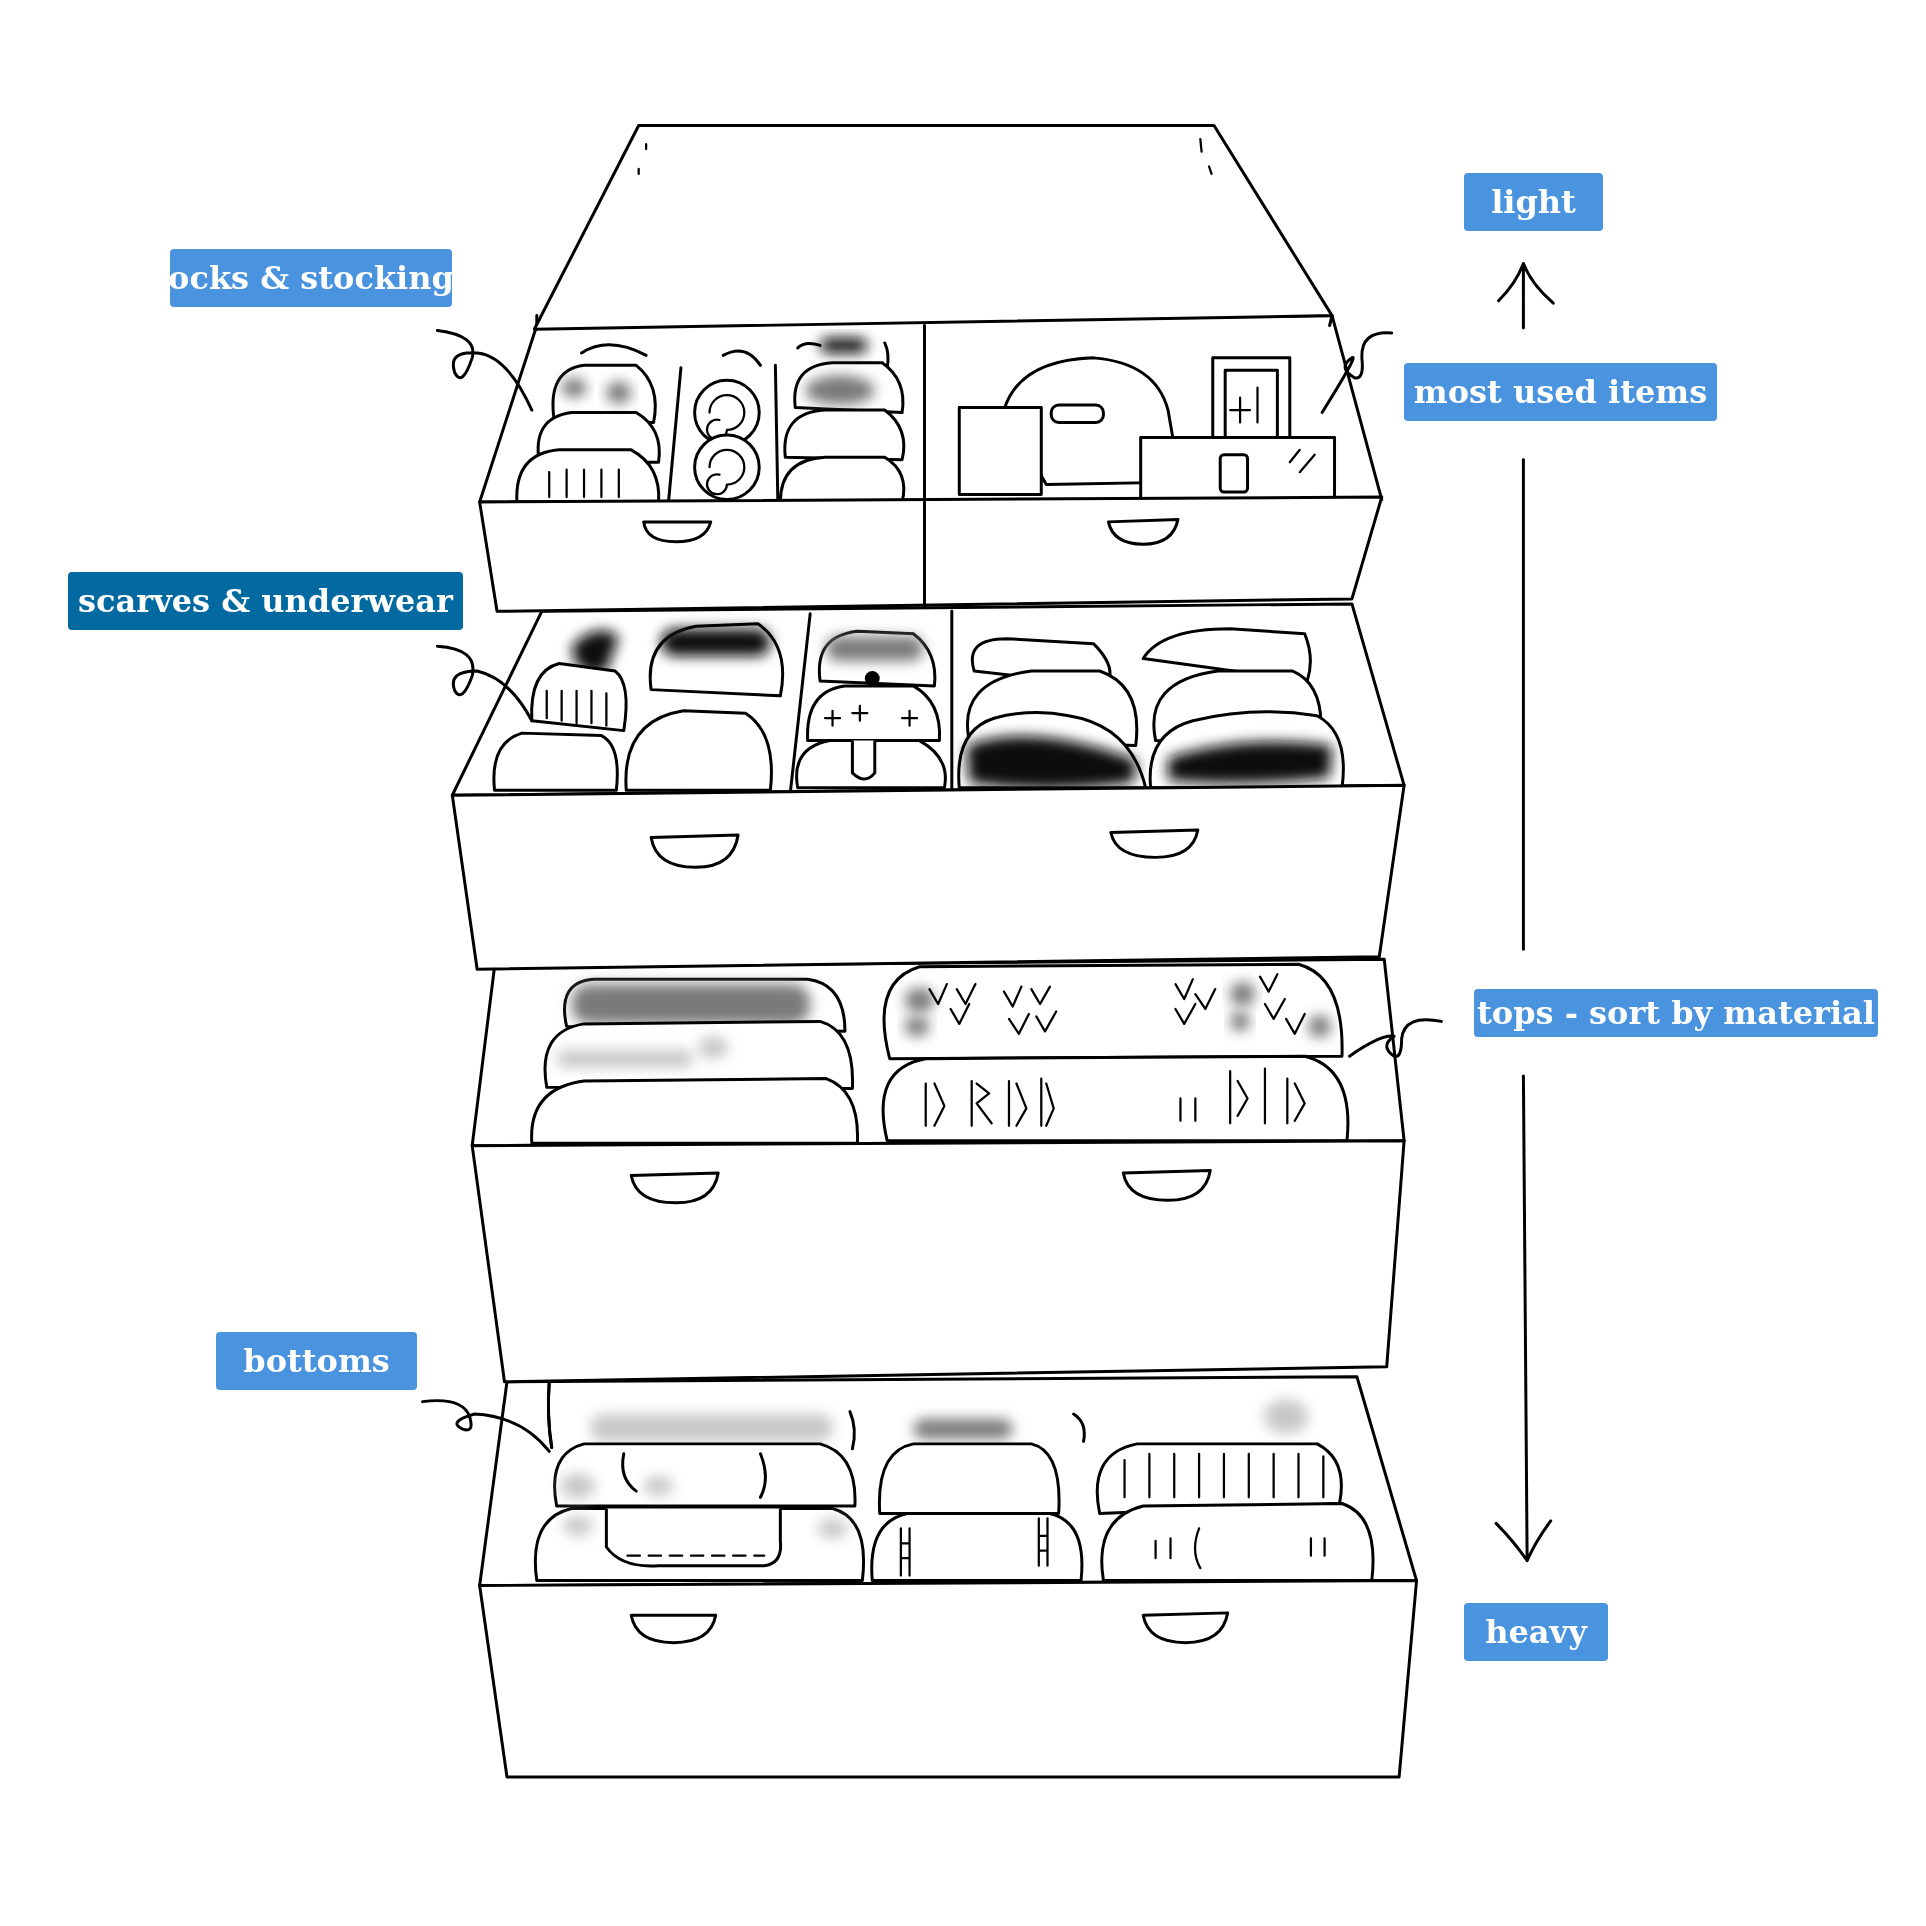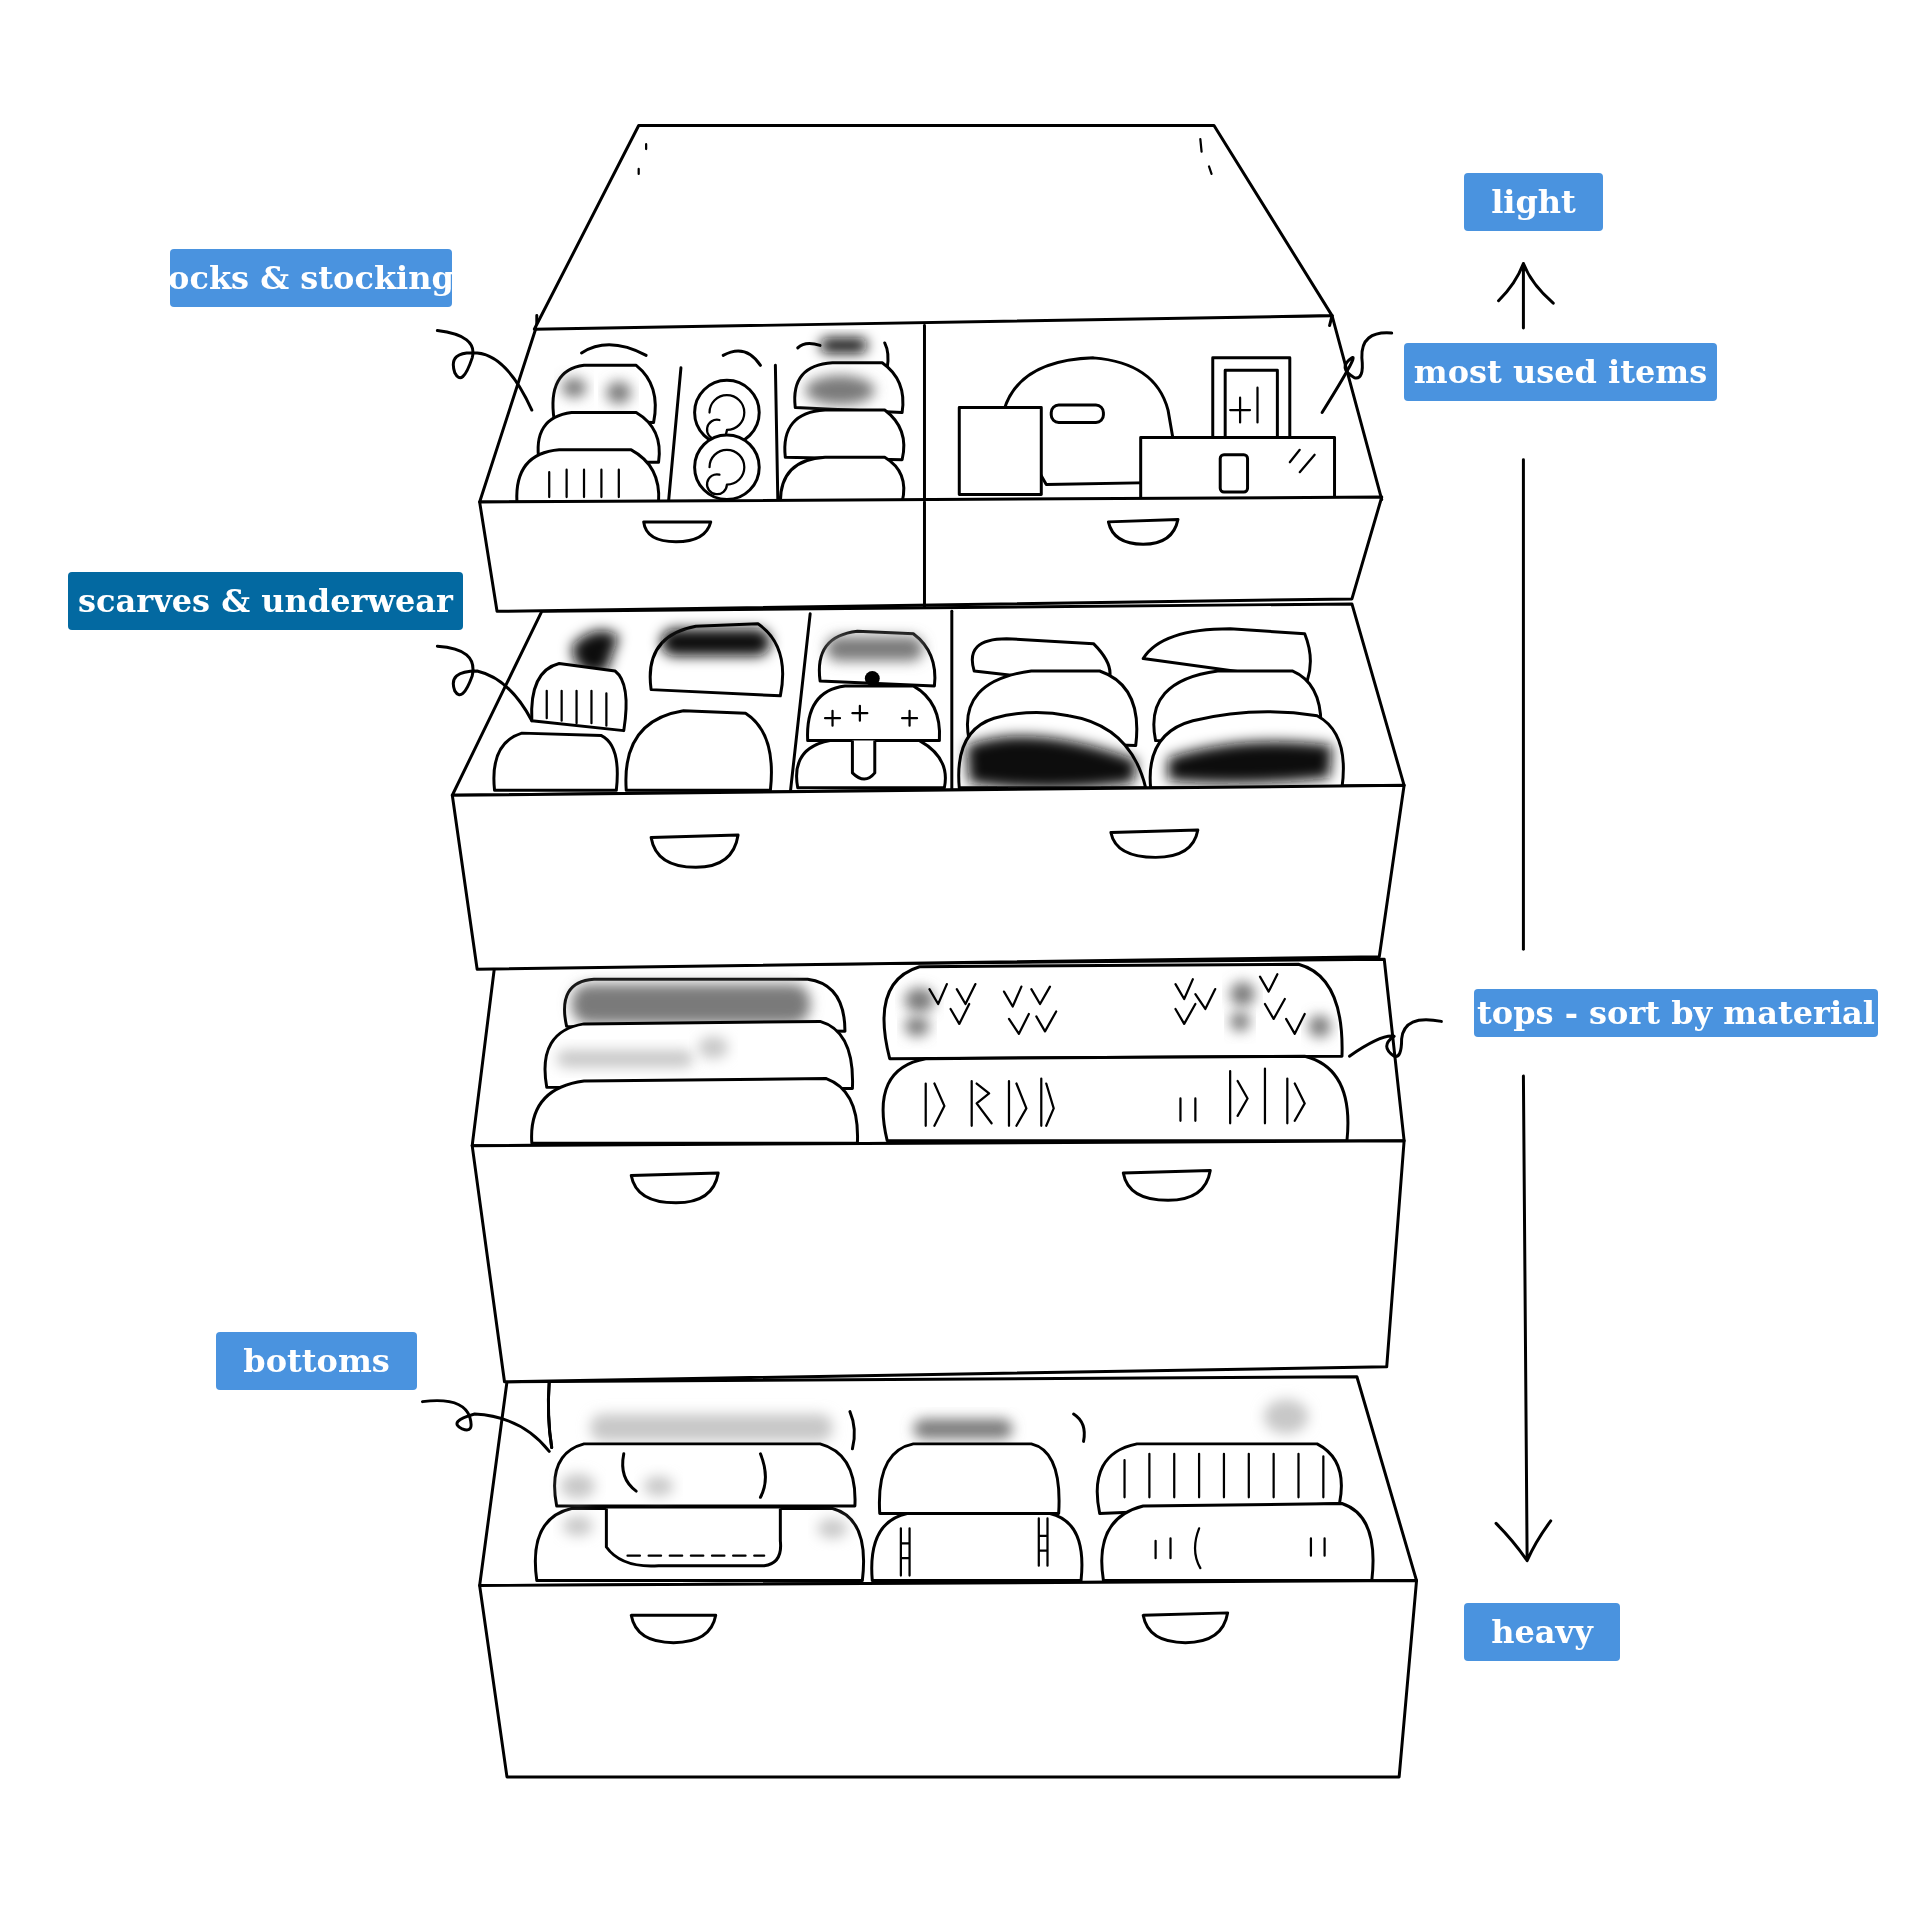--- a/index.html
+++ b/index.html
@@ -188,19 +188,19 @@
 
   <g>
     <path class="ln" d="M1226,264 L1226,212 M1206,242 Q1220,228 1226,212 Q1232,228 1250,244"></path>
     <path class="ln" d="M1226,370 L1226,764"></path>
     <path class="ln" d="M1226,866 L1229,1256 M1204,1226 Q1218,1240 1229,1256 Q1236,1240 1248,1224"></path>
   </g>
 </svg>
 </div>
 
 <div class="lbl" style="left: 170px; top: 249px; width: 282px; height: 58px; background: rgb(74, 147, 223); color: rgb(255, 255, 255);">socks &amp; stockings</div>
-<div class="lbl" style="left: 1404px; top: 343px; width: 313px; height: 58px; background: rgb(74, 147, 223); color: rgb(255, 255, 255);">most used items</div>
+<div class="lbl" style="left: 1404px; top: 363px; width: 313px; height: 58px; background: rgb(74, 147, 223); color: rgb(255, 255, 255);">most used items</div>
 <div class="lbl" style="left: 68px; top: 572px; width: 395px; height: 58px; background: #0369a1; color: rgb(255, 255, 255);">scarves &amp; underwear</div>
 <div class="lbl" style="left: 1474px; top: 989px; width: 404px; height: 48px; background: rgb(74, 147, 223); color: rgb(255, 255, 255);">tops - sort by material</div>
 <div class="lbl" style="left: 216px; top: 1332px; width: 201px; height: 58px; background: rgb(74, 147, 223); color: rgb(255, 255, 255);">bottoms</div>
 <div class="lbl" style="left: 1464px; top: 173px; width: 139px; height: 58px; background: rgb(74, 147, 223); color: rgb(255, 255, 255);">light</div>
-<div class="lbl" style="left: 1464px; top: 1603px; width: 156px; height: 58px; background: rgb(74, 147, 223); color: rgb(255, 255, 255);">heavy</div>
+<div class="lbl" style="left: 1464px; top: 1603px; width: 144px; height: 58px; background: rgb(74, 147, 223); color: rgb(255, 255, 255);">heavy</div>
 
 
 </body></html>

